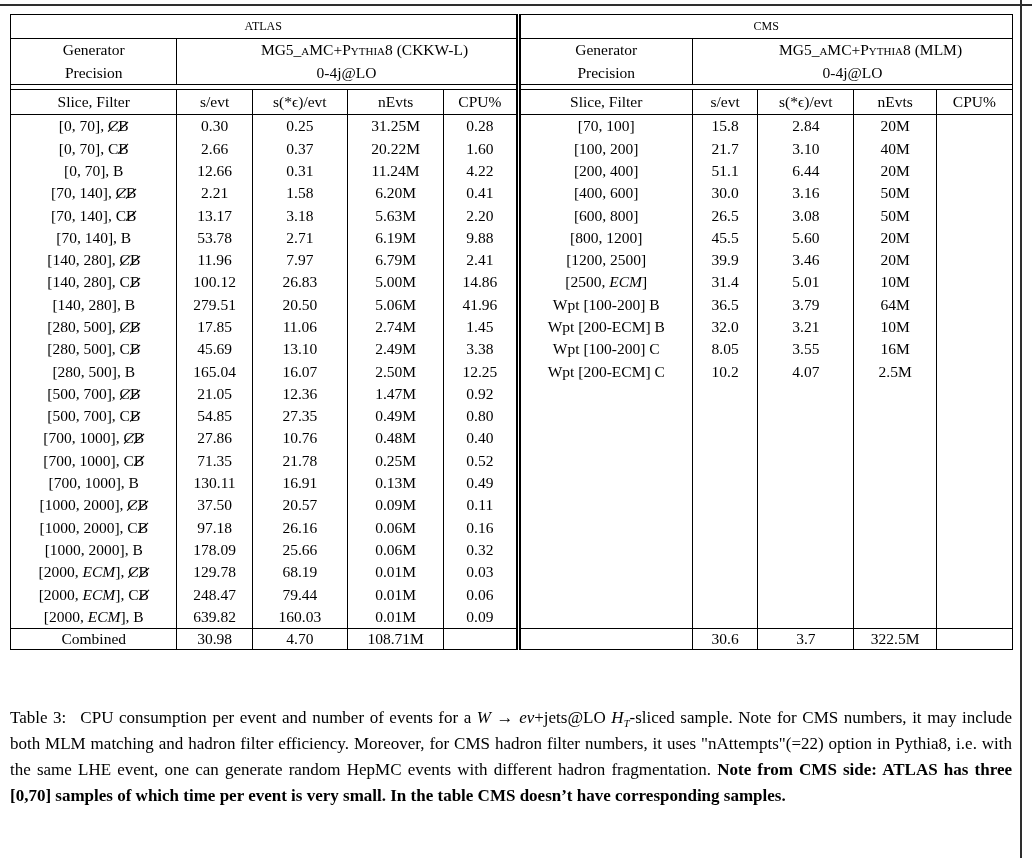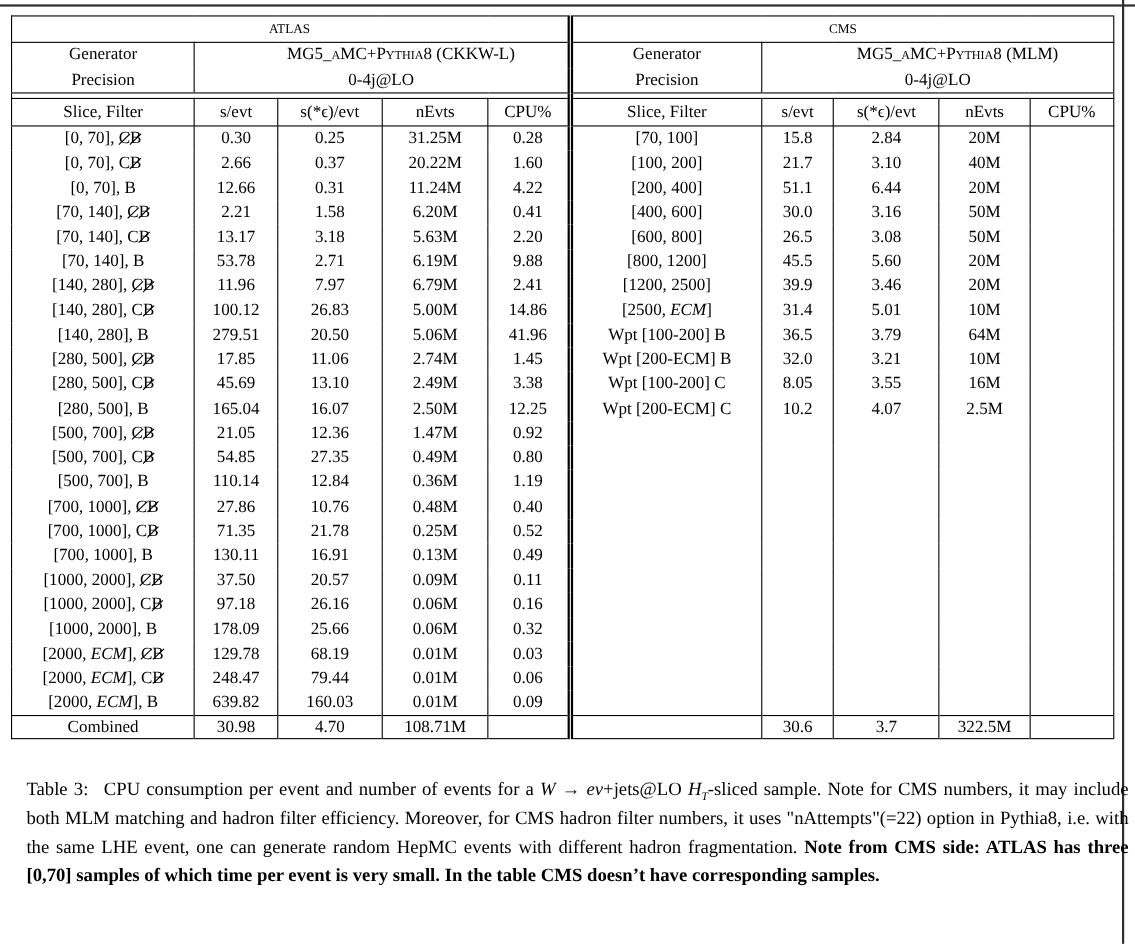--- a/index.html
+++ b/index.html
@@ -25,21 +25,21 @@
   tr.data td{height:22.3px;}
   tr.combined td{height:20px;border-top:1px solid #000;}
 
   .sc{font-variant:small-caps;margin-left:36px;}
   sub{font-size:10.5px;font-style:italic;line-height:0;}
   i{font-style:italic;}
   .cancel{position:relative;display:inline-block;}
   .cancel::after{content:"";position:absolute;left:-18%;right:-22%;top:48%;
        border-top:1.4px solid #000;transform:rotate(-44deg);}
 
-  .caption{position:absolute;left:24px;top:705px;width:1002px;
+  .caption{position:absolute;left:10px;top:705px;width:1002px;
        font-size:17px;line-height:26px;text-align:justify;margin:0;}
   .caption b{font-weight:bold;}
 </style>
 </head>
 <body>
 
 <div class="page-edge-top"></div>
 <div class="page-edge-right"></div>
 
 <table class="tbl">
@@ -252,32 +252,20 @@
         <td>27.35</td>
         <td>0.49M</td>
         <td>0.80</td>
         <td class="mid"></td>
         <td></td>
         <td></td>
         <td></td>
         <td></td>
       </tr>
       <tr class="data">
-        <td>[500, 700], B</td>
-        <td>110.14</td>
-        <td>12.84</td>
-        <td>0.36M</td>
-        <td>1.19</td>
-        <td class="mid"></td>
-        <td></td>
-        <td></td>
-        <td></td>
-        <td></td>
-      </tr>
-      <tr class="data">
         <td>[700, 1000], <span class="cancel">C</span><span class="cancel">B</span></td>
         <td>27.86</td>
         <td>10.76</td>
         <td>0.48M</td>
         <td>0.40</td>
         <td class="mid"></td>
         <td></td>
         <td></td>
         <td></td>
         <td></td>

